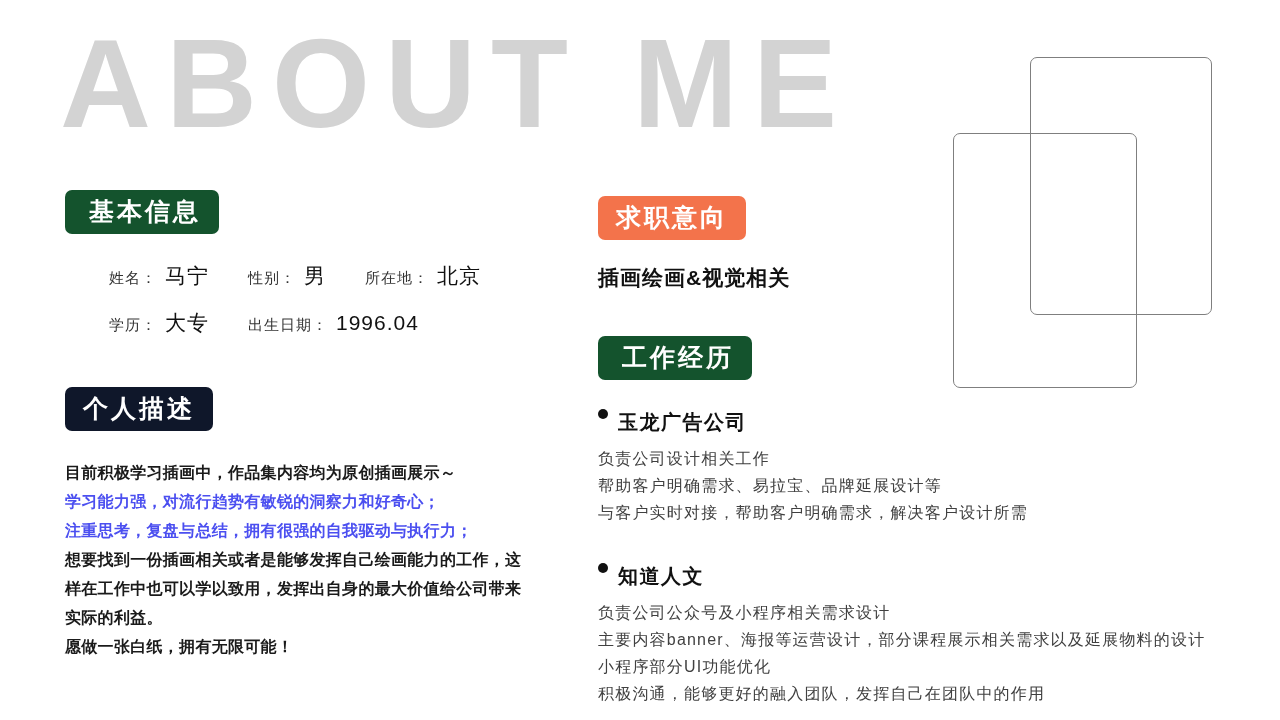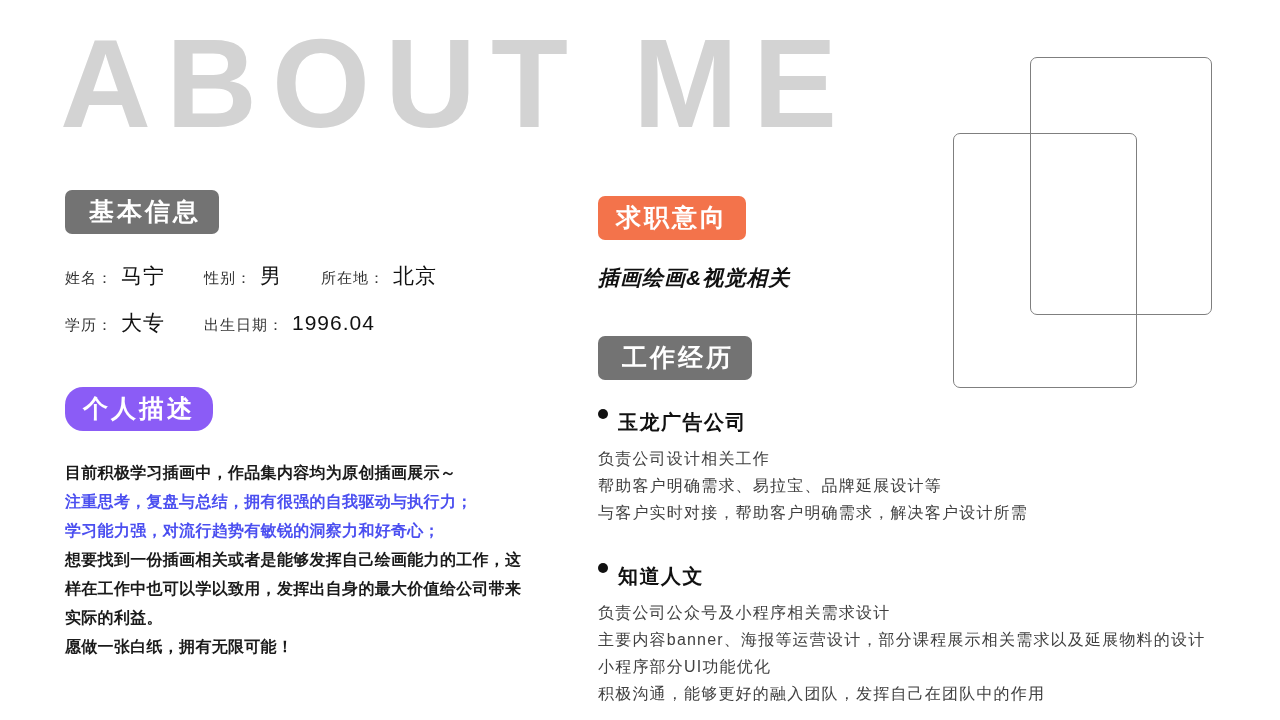--- a/index.html
+++ b/index.html
@@ -35,41 +35,41 @@
     display: inline-block;
     color: #ffffff;
     font-size: 25px;
     font-weight: bold;
     line-height: 1.15;
     padding: 7px 18px 8px 18px;
     border-radius: 7px;
     letter-spacing: 3px;
     white-space: nowrap;
   }
-  .badge.black  { background: #737373; padding-left: 24px; }
-  .badge.blue   { background: #8b5cf6; border-radius: 18px; }
+  .badge.black  { background: #14532d; padding-left: 24px; }
+  .badge.blue   { background: #0f172a; }
   .badge.orange { background: #f3734b; }
 
   
   .left-col { position: absolute; left: 65px; top: 190px; width: 500px; }
   .info-rows { margin-top: 28px; }
-  .info-row { display: flex; align-items: baseline; gap: 39px; margin-top: 0; }
+  .info-row { display: flex; align-items: baseline; gap: 39px; margin-top: 0; margin-left: 44px; }
   .info-row + .info-row { margin-top: 19px; }
   .info-item { display: flex; align-items: baseline; gap: 8px; white-space: nowrap; }
   .info-label { font-size: 15px; color: #333333; letter-spacing: 1px; }
   .info-value { font-size: 21px; font-weight: 400; color: #111111; letter-spacing: 1px; }
 
   .desc-badge-wrap { margin-top: 50px; }
   .desc-lines { margin-top: 27px; font-size: 16px; font-weight: 600; line-height: 29px; color: #1a1a1a; letter-spacing: 0.3px; }
   .desc-line { white-space: nowrap; }
   .desc-line.accent { color: #4b4ff0; }
 
   
   .right-col { position: absolute; left: 598px; top: 196px; width: 660px; }
-  .intention-text { margin-top: 24px; font-size: 21px; font-weight: bold; color: #111111; letter-spacing: 1px; font-style: italic; }
+  .intention-text { margin-top: 24px; font-size: 21px; font-weight: bold; color: #111111; letter-spacing: 1px; }
   .work-badge-wrap { margin-top: 44px; }
   .job { margin-top: 29px; }
   .job + .job { margin-top: 37px; }
   .job-title { display: flex; gap: 10px; font-size: 20px; font-weight: bold; color: #111111; letter-spacing: 1.5px; }
   .bullet-dot { width: 10px; height: 10px; border-radius: 50%; background: #111111; flex: 0 0 auto; }
   .job-lines { margin-top: 9px; font-size: 16px; font-weight: 500; line-height: 27px; color: #404040; letter-spacing: 1.2px; }
   .job-line { white-space: nowrap; }
 </style>
 </head>
 <body>
@@ -111,22 +111,22 @@
         </div>
       </div>
     </div>
 
     <div class="desc-badge-wrap">
       <span class="badge blue">个人描述</span>
     </div>
 
     <div class="desc-lines">
       <div class="desc-line">目前积极学习插画中，作品集内容均为原创插画展示～</div>
+      <div class="desc-line accent">学习能力强，对流行趋势有敏锐的洞察力和好奇心；</div>
       <div class="desc-line accent">注重思考，复盘与总结，拥有很强的自我驱动与执行力；</div>
-      <div class="desc-line accent">学习能力强，对流行趋势有敏锐的洞察力和好奇心；</div>
       <div class="desc-line">想要找到一份插画相关或者是能够发挥自己绘画能力的工作，这</div>
       <div class="desc-line">样在工作中也可以学以致用，发挥出自身的最大价值给公司带来</div>
       <div class="desc-line">实际的利益。</div>
       <div class="desc-line">愿做一张白纸，拥有无限可能！</div>
     </div>
   </div>
 
   <div class="right-col">
 
     <span class="badge orange">求职意向</span>

